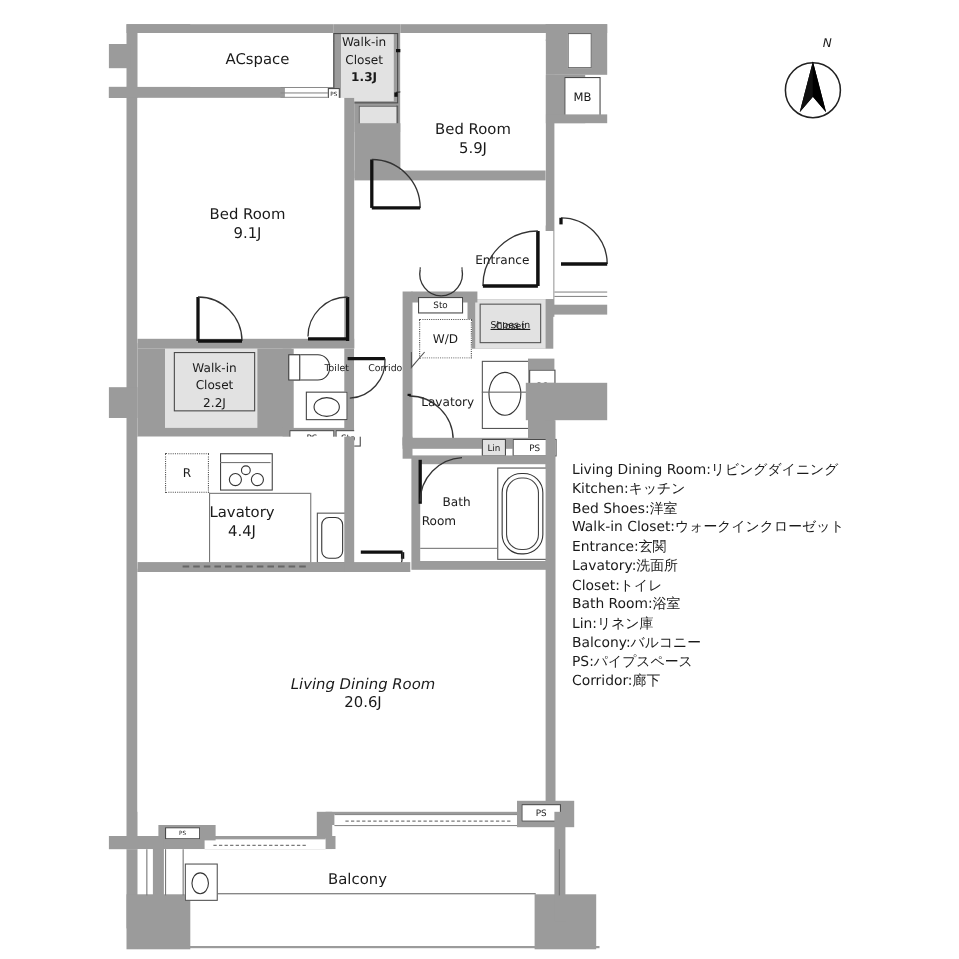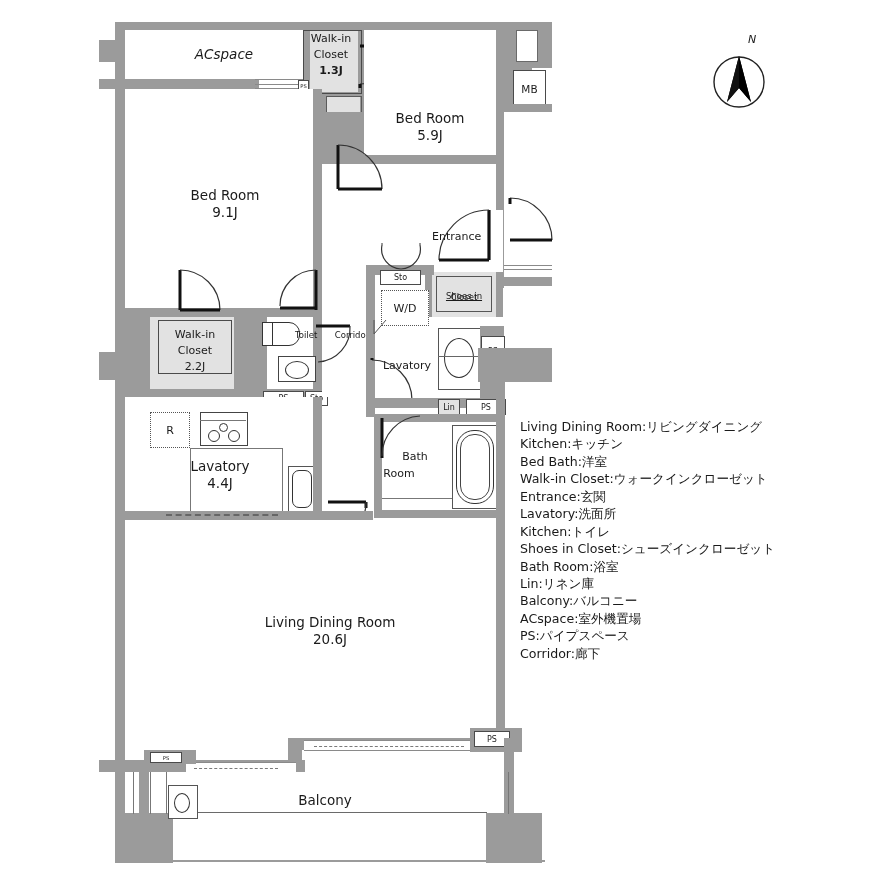--- a/index.html
+++ b/index.html
@@ -72,21 +72,21 @@
   <div class="wall" style="left:99px;top:352px;width:26px;height:28px;"></div>
 
   <div class="wall" style="left:496px;top:68px;width:36px;height:44px;"></div>
   <div class="boxlbl" style="left:513px;top:70px;width:33px;height:38px;">
     <span>MB</span>
   </div>
   <div class="wall" style="left:496px;top:68px;width:8px;height:220px;"></div>
   <div class="wall" style="left:496px;top:104px;width:56px;height:8px;"></div>
 
   <div class="room" style="left:125px;top:30px;width:178px;height:49px;"></div>
-  <div class="lbl lbl-room" style="left:164px;top:47px;width:120px;font-style:italic;">ACspace</div>
+  <div class="lbl lbl-room" style="left:174px;top:47px;width:120px;">ACspace</div>
 
   <div class="wall" style="left:303px;top:22px;width:61px;height:98px;"></div>
   <div class="fillgray" style="left:310px;top:30px;width:48px;height:62px;"></div>
   <div class="thin" style="left:303px;top:30px;width:57px;height:62px;border-color:#4a4a4a;"></div>
   <div class="lbl lbl-small" style="left:296px;top:33px;width:70px;">Walk-in</div>
   <div class="lbl lbl-small" style="left:296px;top:49px;width:70px;">Closet</div>
   <div class="lbl lbl-small" style="left:296px;top:65px;width:70px;font-weight:bold;">1.3J</div>
   <div class="boxlbl xs" style="left:298px;top:80px;width:11px;height:12px;">
     <span>PS</span>
   </div>
@@ -294,21 +294,21 @@
     <svg width="48" height="48" viewBox="0 0 48 48">
       <path d="M44,2 L44,8" stroke="#111" stroke-width="3" fill="none"></path>
       <path d="M44,2 L6,2" stroke="#111" stroke-width="3" fill="none"></path>
       <path d="M44,2 A42,42 0 0,1 6,44" stroke="#333" stroke-width="1.2" fill="none"></path>
     </svg>
   </div>
   <div class="wall" style="left:313px;top:511px;width:60px;height:9px;"></div>
   <div class="wall" style="left:366px;top:397px;width:9px;height:20px;"></div>
 
   <div class="room" style="left:125px;top:520px;width:379px;height:218px;"></div>
-  <div class="lbl lbl-room" style="left:190px;top:615px;width:280px;">Living Dining Room</div>
+  <div class="lbl lbl-room" style="left:190px;top:615px;width:280px;font-style:italic;">Living Dining Room</div>
   <div class="lbl lbl-room" style="left:190px;top:632px;width:280px;">20.6J</div>
   <div class="wall" style="left:496px;top:382px;width:9px;height:356px;"></div>
 
   <div class="wall" style="left:296px;top:738px;width:208px;height:12px;"></div>
   <div class="sw" style="left:304px;top:740px;width:184px;height:9px;">
     <div class="sw-in" style="left:10px;width:150px;"></div>
   </div>
   <div class="wall" style="left:288px;top:738px;width:14px;height:34px;"></div>
   <div class="wall" style="left:115px;top:760px;width:190px;height:12px;"></div>
   <div class="sw" style="left:186px;top:762px;width:110px;height:9px;">
@@ -340,30 +340,28 @@
 
   <div class="hairline" style="left:133px;top:772px;width:1px;height:42px;background:#777;"></div>
   <div class="hairline" style="left:150px;top:772px;width:1px;height:42px;background:#777;"></div>
   <div class="hairline" style="left:166px;top:772px;width:1px;height:42px;background:#777;"></div>
   <div class="wall" style="left:139px;top:760px;width:10px;height:54px;"></div>
   <div class="hairline" style="left:508px;top:772px;width:1px;height:42px;background:#777;"></div>
 
   <div id="legend">
     <div>Living Dining Room:リビングダイニング</div>
     <div>Kitchen:キッチン</div>
-    <div>Bed Bath:洋室</div>
+    <div>Bed Shoes:洋室</div>
     <div>Walk-in Closet:ウォークインクローゼット</div>
     <div>Entrance:玄関</div>
     <div>Lavatory:洗面所</div>
-    <div>Kitchen:トイレ</div>
-    <div>Shoes in Closet:シューズインクローゼット</div>
+    <div>Closet:トイレ</div>
     <div>Bath Room:浴室</div>
     <div>Lin:リネン庫</div>
     <div>Balcony:バルコニー</div>
-    <div>ACspace:室外機置場</div>
     <div>PS:パイプスペース</div>
     <div>Corridor:廊下</div>
   </div>
 
   <div id="compass">
     <svg width="66" height="72" viewBox="0 0 66 72">
       <circle cx="33" cy="44" r="25" fill="#ffffff" stroke="#222" stroke-width="1.4"></circle>
       <path d="M33,18 L45,64 L33,50 L21,64 Z" fill="#000000"></path>
       <path d="M33,18 L33,50 L21,64 Z" fill="#111111"></path>
       <path d="M33,18 L45,64 L33,50 Z" fill="#000000"></path>

